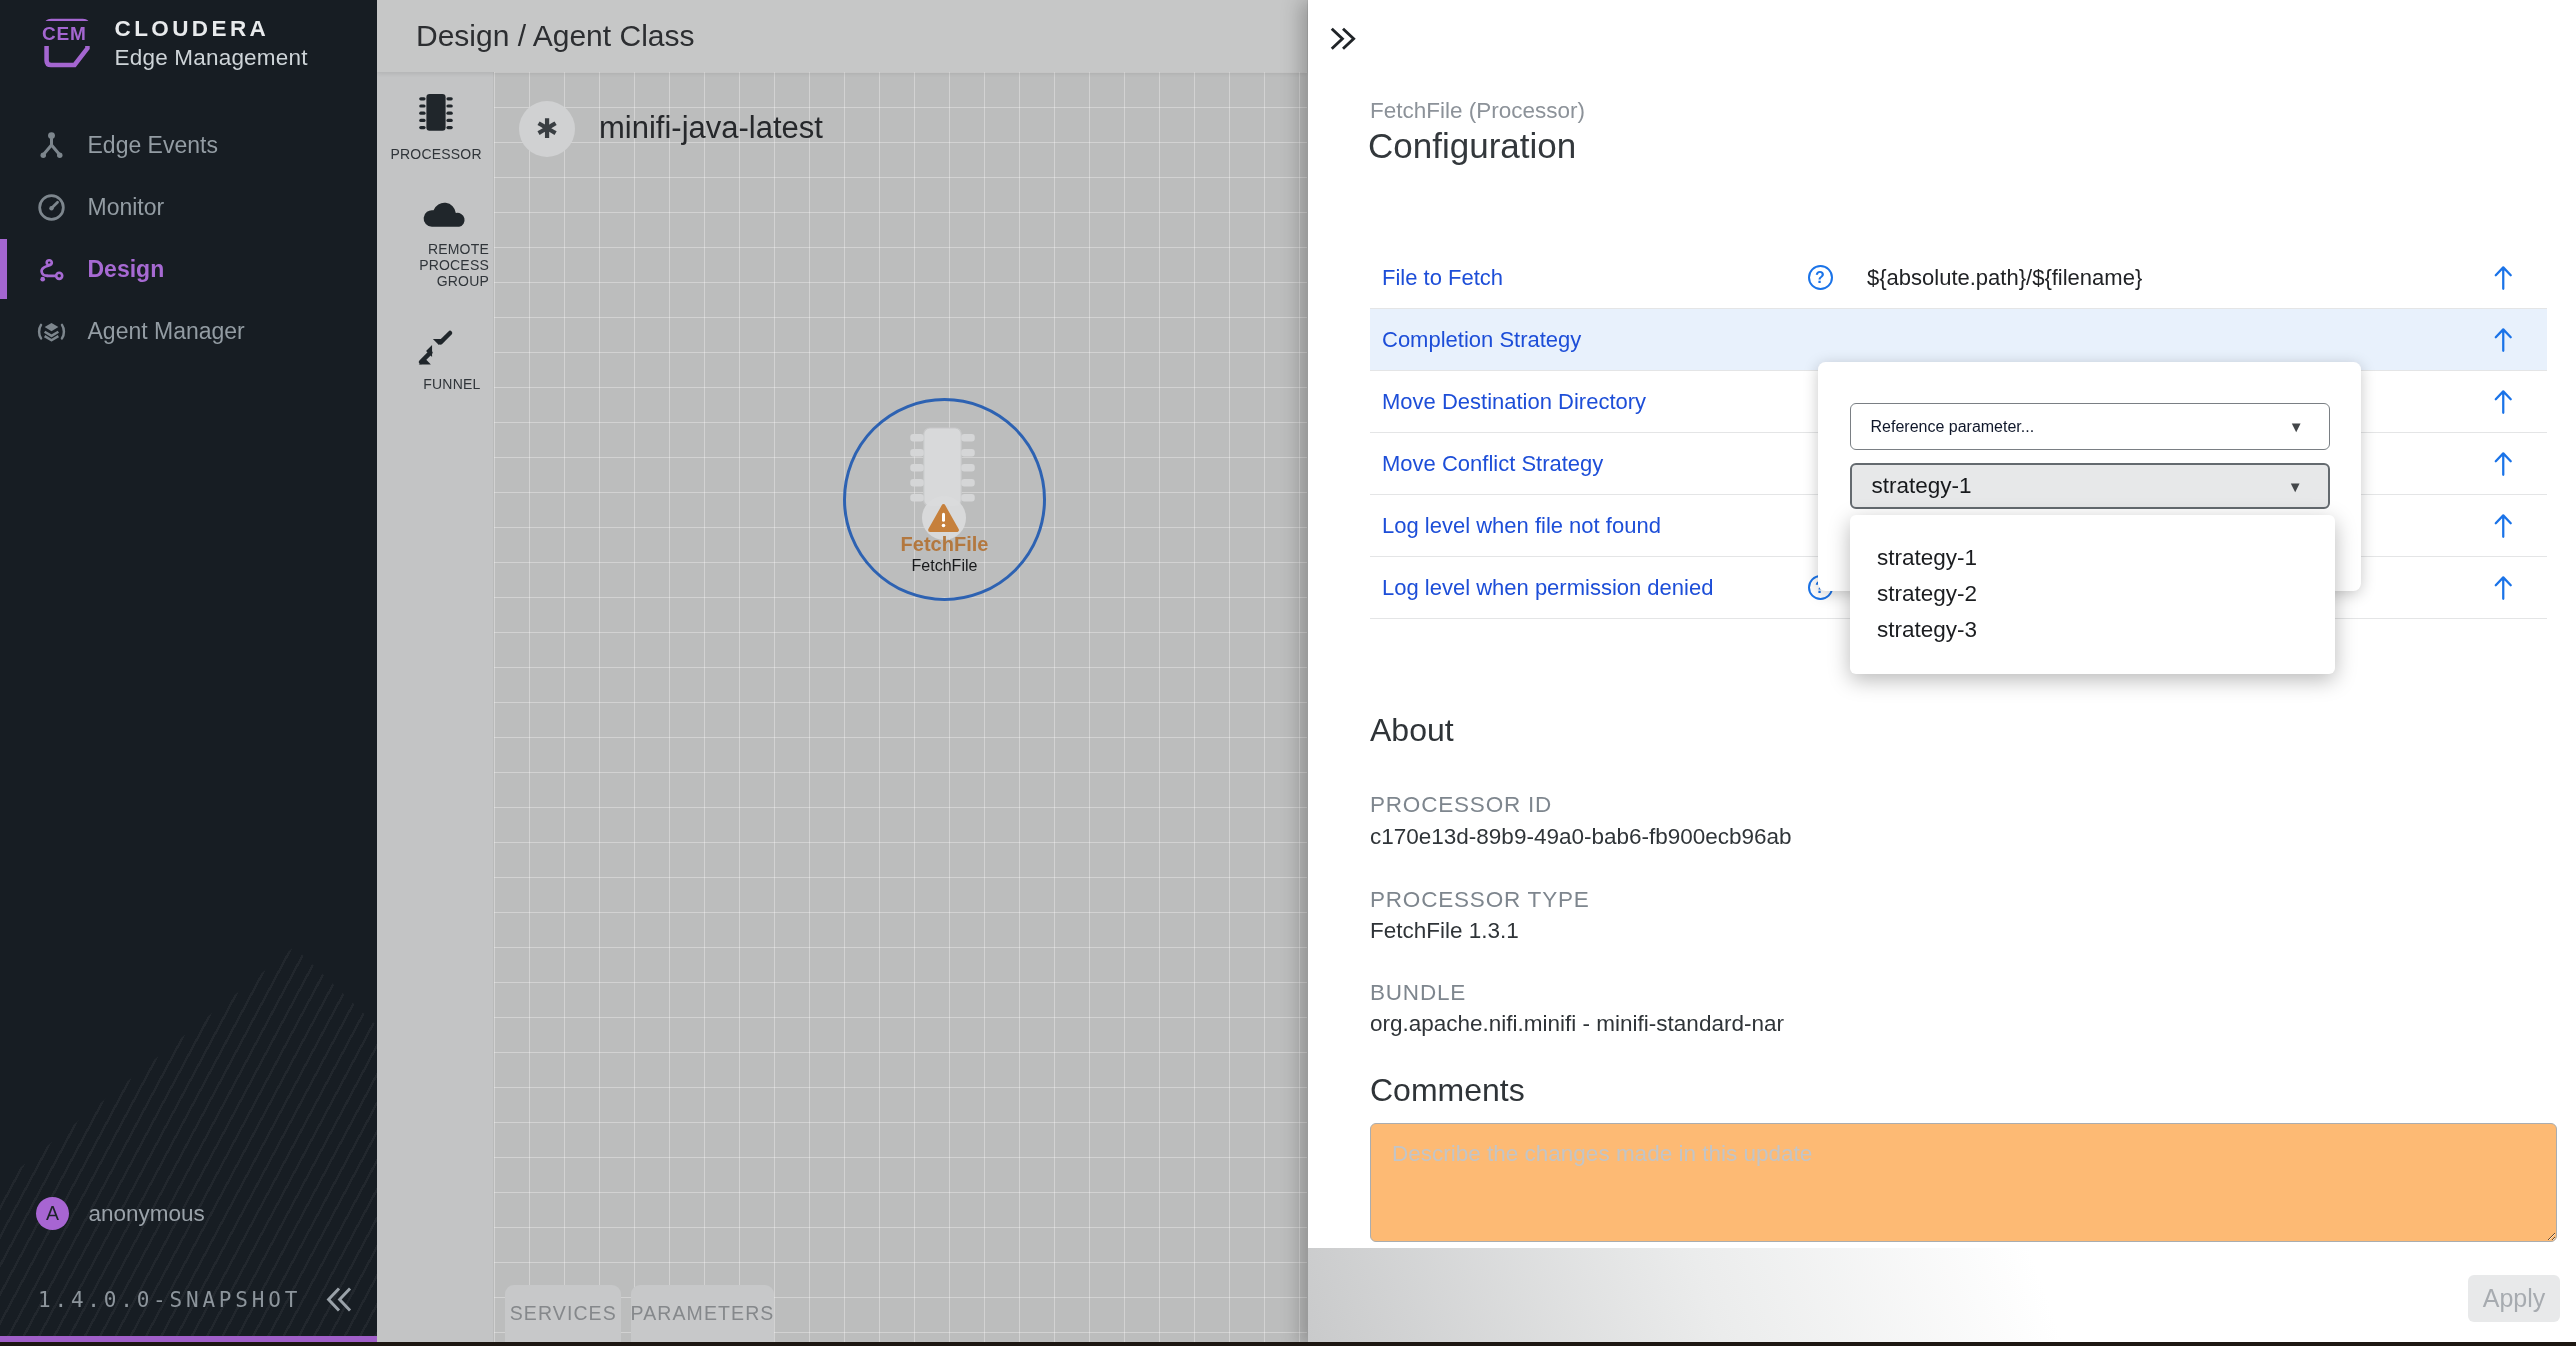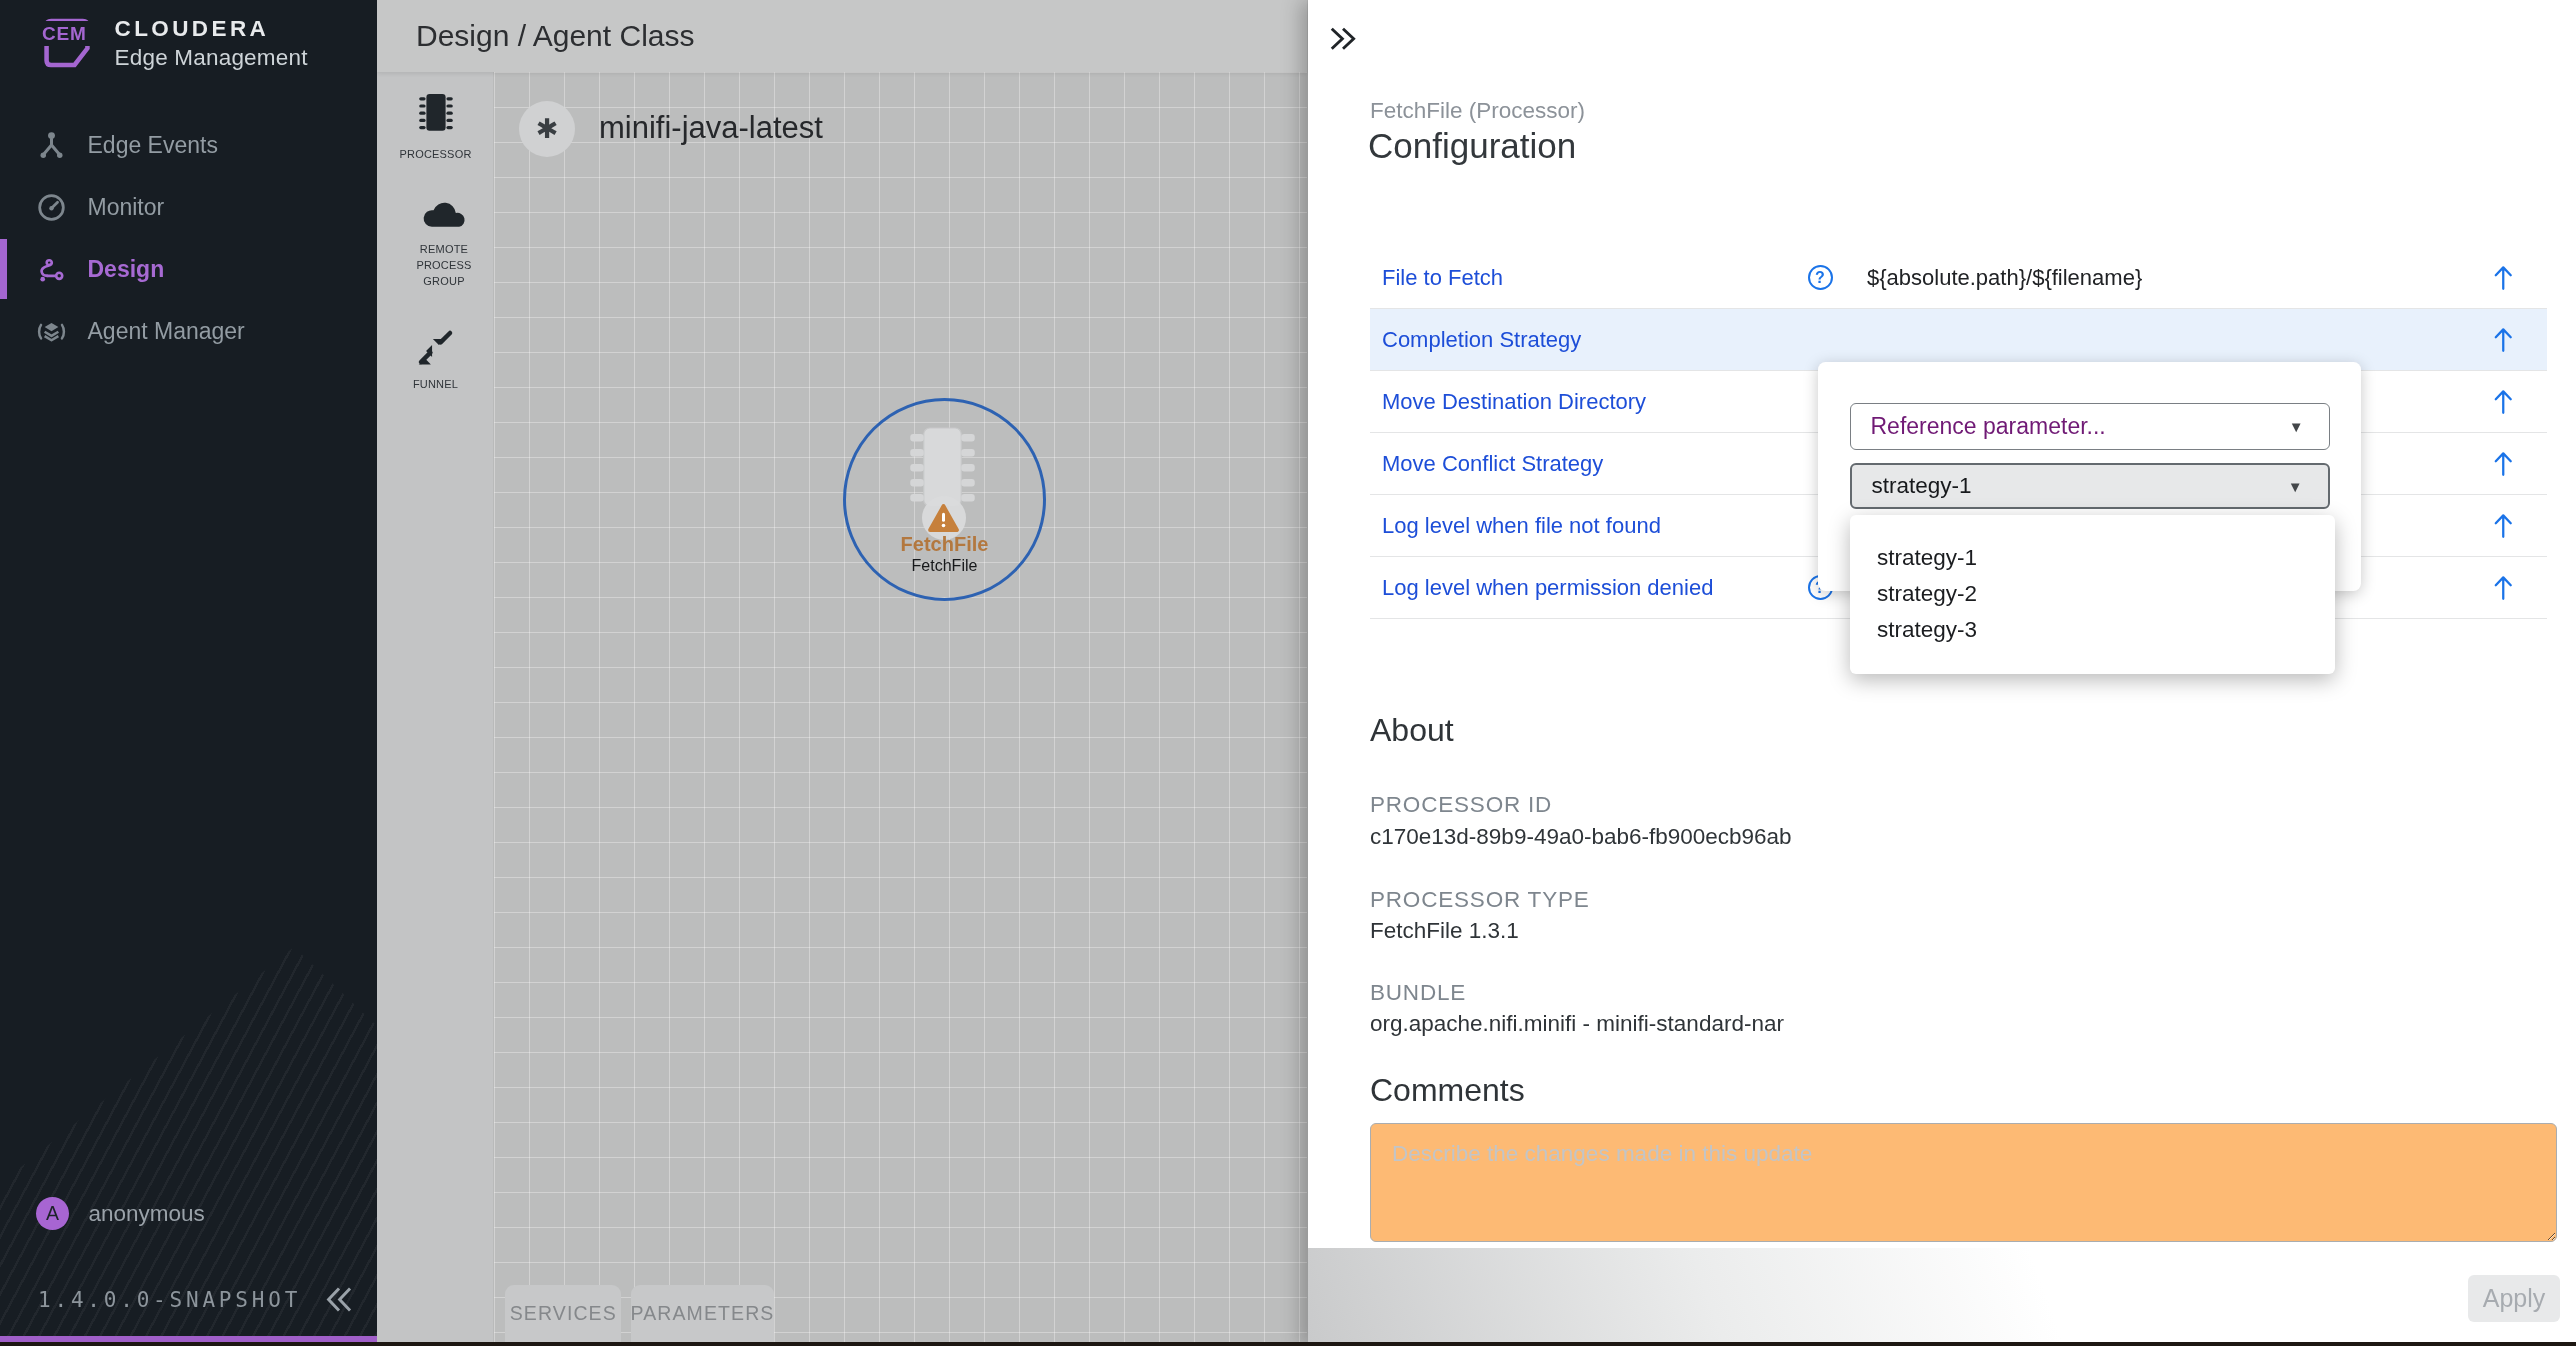--- a/index.html
+++ b/index.html
@@ -33,21 +33,21 @@
   .collapse-left { width:30px; height:27px; cursor:pointer; }
   .purple-bar { position:absolute; left:0; bottom:5.3px; width:377px; height:6px; background:#a05fc9; z-index:60; }
 
   
   .main { position:absolute; left:377px; top:0; width:930px; height:1347px; background:#bcbdbd; }
   .canvas-header { position:absolute; left:0; top:0; width:100%; height:72px; background:#c6c7c7; display:flex; align-items:center; padding-left:39px; box-shadow:0 1.5px 3.8px rgba(0,0,0,.08); z-index:5; }
   .breadcrumb { font-size:30px; color:#2c2e31; }
   .palette { position:absolute; left:0; top:72px; width:117px; bottom:0; background:#c3c4c5; border-right:1.5px solid rgba(0,0,0,.05); z-index:4; }
   .tool { position:absolute; left:0; width:117px; text-align:center; cursor:grab; }
   .tool .ticon { display:inline-block; }
-  .tool .tlabel { font-size:11px; line-height:16px; color:#30353a; letter-spacing:0.2px; width:90px; margin:4.5px auto 0; }
+  .tool .tlabel { font-size:14px; line-height:16px; color:#30353a; letter-spacing:0.2px; width:90px; margin:4.5px auto 0;text-align:right; }
   .canvas-grid { position:absolute; left:117px; top:72px; right:0; bottom:0; background-color:#bcbdbd;
     background-image:linear-gradient(rgba(255,255,255,0.32) 1.5px, transparent 1.5px), linear-gradient(90deg, rgba(255,255,255,0.32) 1.5px, transparent 1.5px);
     background-size:35px 35px; z-index:3; overflow:hidden; }
   .flow-title-circle { position:absolute; left:25px; top:29px; width:56px; height:56px; border-radius:50%; background:#d0d1d2; display:flex; align-items:center; justify-content:center; font-size:27px; color:#393e42; }
   .flow-title { position:absolute; left:105px; top:38px; font-size:31px; color:#26282b; }
   .sel-ring { position:absolute; left:349px; top:326px; width:203px; height:203px; border-radius:50%; border:3.8px solid #2d62b2; cursor:pointer; }
   .chip-svg { position:absolute; left:410px; top:350px; }
   .warn-badge { position:absolute; left:428px; top:424px; width:44px; height:44px; border-radius:50%; background:rgba(218,219,220,.92); }
   .warn-tri { position:absolute; left:433px; top:431px; }
   .node-name { position:absolute; left:349px; top:461px; width:203px; text-align:center; font-size:20px; font-weight:600; color:#b3783f; }
@@ -79,21 +79,21 @@
   .comments-box { position:absolute; left:62px; top:1123px; width:1187px; height:119px; border:1.5px solid #aaadaf; border-radius:6px; font-family:"Liberation Sans", sans-serif; font-size:22.5px; color:#33383c; padding:16.5px 21px; resize:both; background:#fdba74; }
   .comments-box::placeholder { color:#c2c5c8; }
   .footer-fade { position:absolute; left:0; right:0; bottom:5.3px; height:94px; background:linear-gradient(70deg, #c9cacb 0%, #ebecec 32%, #ffffff 58%); }
   .apply-btn { position:absolute; right:16px; bottom:25.5px; width:92px; height:47px; background:#e8e9ea; border:none; border-radius:6px; color:#a7abb0; font-size:25px; font-family:"Liberation Sans", sans-serif; cursor:pointer; }
 
   
   .overlay-card { position:absolute; left:510px; top:362px; width:543px; height:229px; background:#fff; border-radius:7.5px; box-shadow:0 3px 15px rgba(0,0,0,.22); z-index:30; }
   .sel { position:absolute; left:542px; display:flex; align-items:center; z-index:31; cursor:pointer; }
   .sel .caret { position:absolute; right:25.5px; font-size:15px; color:#44474a; }
   .sel-ref { top:403px; width:480px; height:47px; border:1.5px solid #7a7f84; border-radius:6px; background:#fff; }
-  .sel-ref .sel-text { margin-left:19.5px; font-size:23px; color:#701a75; }
+  .sel-ref .sel-text { margin-left:19.5px; font-size:16px; color:#0f172a; }
   .sel-strategy { top:463px; width:480px; height:46px; border:2.3px solid #646a6f; border-radius:6px; background:#e7e8e9; }
   .sel-strategy .sel-text { margin-left:19.5px; font-size:22.5px; color:#17191c; }
   .options-popup { position:absolute; left:542px; top:515px; width:485px; height:159px; background:#fff; border-radius:6px; box-shadow:0 6px 21px rgba(0,0,0,.28); z-index:32; padding-top:25px; }
   .option { height:36px; display:flex; align-items:center; padding-left:27px; font-size:22.5px; color:#1b1d20; cursor:pointer; }
 
   .bottom-strip { position:absolute; left:0; bottom:0; width:2576px; height:5.3px; background:#1d1712; z-index:50; }
 
   svg { display:block; }
 </style>
 </head>

